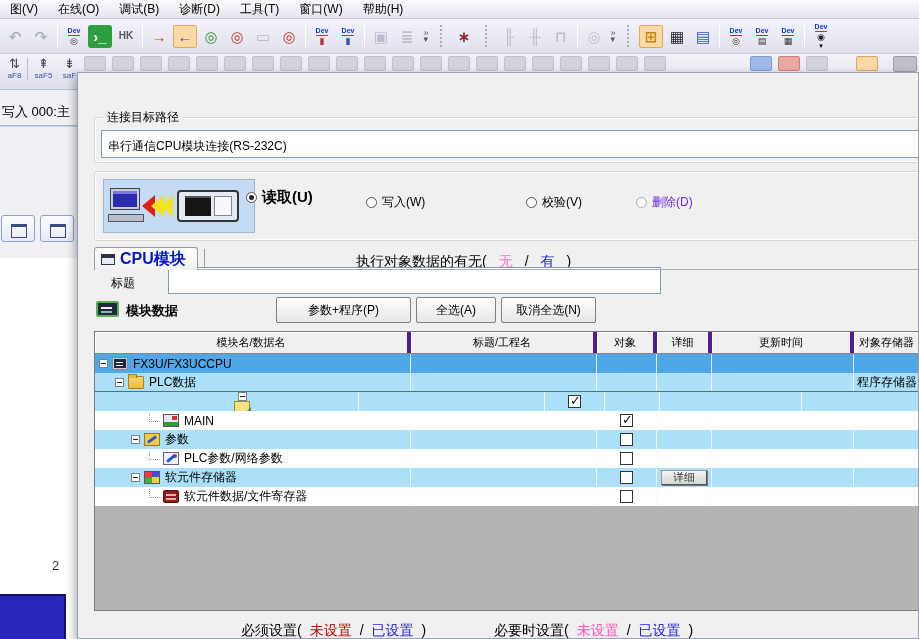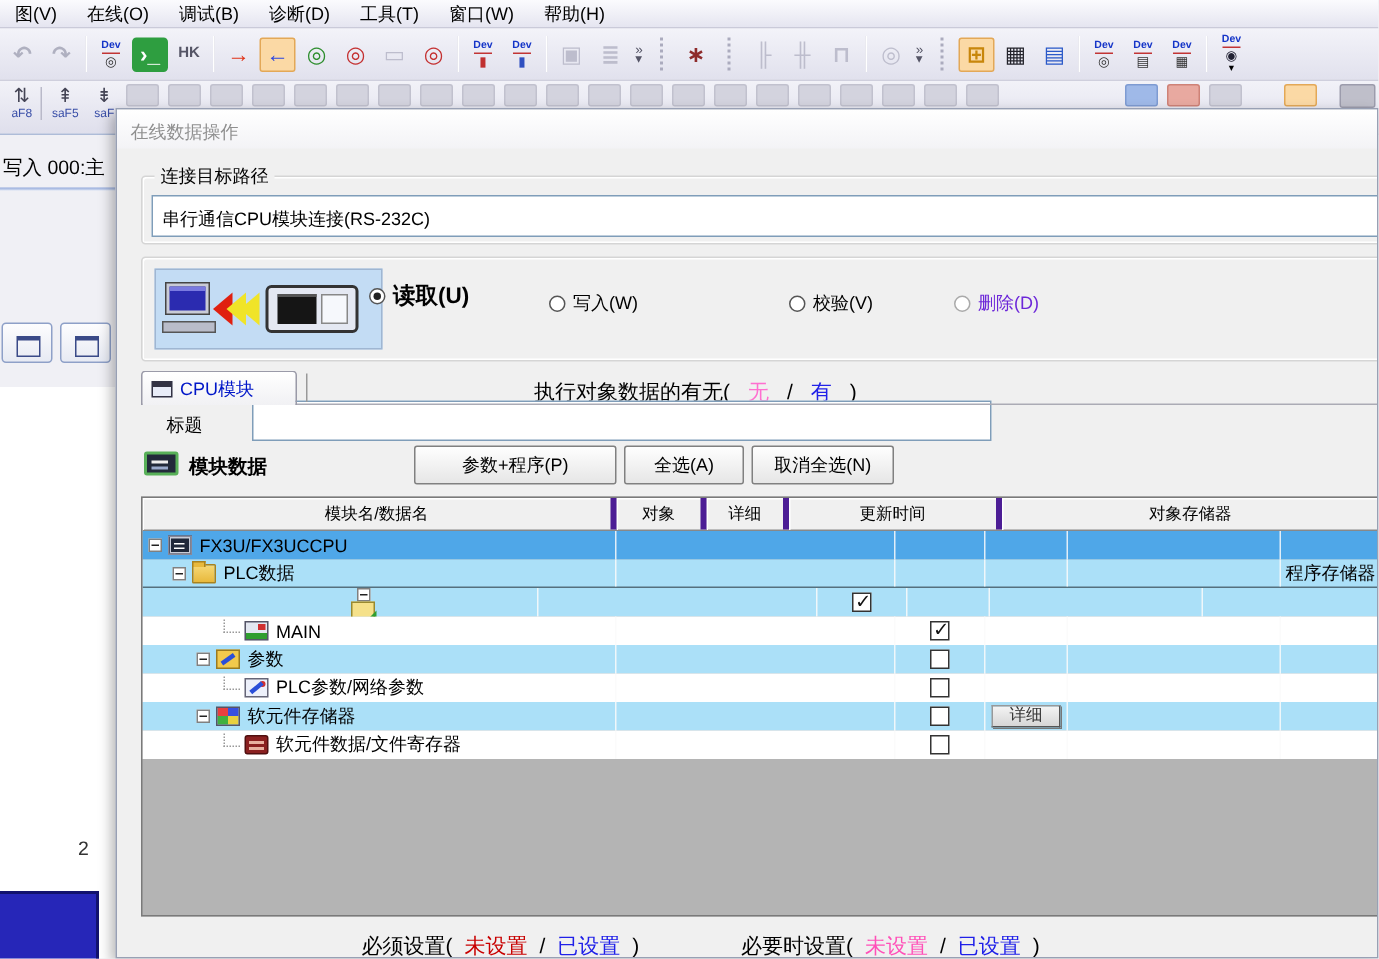--- a/index.html
+++ b/index.html
@@ -57,21 +57,21 @@
 .plc-dark{width:26px;height:20px;background:#151515;margin-left:6px;box-shadow:inset 0 2px 0 #555}
 .plc-lite{width:18px;height:20px;background:#F6F8FC;border:1px solid #888;margin-left:3px}
 .radio{position:absolute;display:flex;align-items:center;font-size:12px;gap:5px;white-space:nowrap}
 .rdot{width:11px;height:11px;border:1px solid #555;border-radius:50%;background:#FFF;position:relative;flex:none}
 .radio.sel .rdot::after{content:"";position:absolute;left:2px;top:2px;width:5px;height:5px;border-radius:50%;background:#222}
 .radio.big{font-size:15px;font-weight:bold}
 .radio.dis{color:#6d28d9}
 .radio.dis .rdot{border-color:#AAA}
 .tab{position:absolute;left:16px;top:174px;width:104px;height:23px;background:linear-gradient(#FFF,#F1F1F4);border:1px solid #9A9AA8;border-bottom:none;border-radius:3px 3px 0 0;display:flex;align-items:center;padding-left:6px;gap:5px;z-index:3}
 .tab-icon{width:14px;height:11px;background:#E8ECF8;border:1px solid #334;border-top:4px solid #334;flex:none}
-.tab-label{color:#0016C8;font-weight:normal;font-size:12px;white-space:nowrap}
+.tab-label{color:#0016C8;font-weight:bold;font-size:16px;white-space:nowrap}
 .tab-sep{position:absolute;left:126px;top:176px;width:1px;height:19px;background:#999;z-index:3}
 .tabline{position:absolute;left:16px;top:196px;right:0;height:1px;background:#ABABB5;z-index:2}
 .exec{position:absolute;left:278px;top:180px;font-size:14px;white-space:nowrap}
 .exec .pink{color:#FF6FD0;margin:0 12px}
 .exec .blue{color:#2121E8;margin:0 12px}
 .lbl-title{position:absolute;left:33px;top:202px;font-size:12px}
 .title-field{position:absolute;left:90px;top:194px;width:493px;height:27px;background:#FFF;border:1px solid #7F9DB9;font-size:12px;padding:6px}
 .md-icon{position:absolute;left:18px;top:228px;width:23px;height:16px;background:#222A3A;border:2px solid #58B058;border-radius:2px}
 .md-icon::after{content:"";position:absolute;left:3px;top:4px;width:11px;height:2px;background:#EEE;box-shadow:0 4px 0 #9AC}
 .md-label{position:absolute;left:48px;top:229px;font-size:13px;font-weight:bold}
@@ -280,21 +280,20 @@
 <div class="hline"></div>
 <div class="win-btn" style="left:1px"></div>
 <div class="win-btn" style="left:40px"></div>
 <div class="ladder-area">
   <div class="grid-num">2</div>
   <div class="cursor-blue"></div>
   <div id="dots"></div>
 </div>
 
 <div class="dialog">
-  <div class="dlg-title">在线数据操作</div>
 
   <div class="groupbox conn-group">
     <span class="legend">连接目标路径</span>
     <div class="conn-field">串行通信CPU模块连接(RS-232C)</div>
   </div>
 
   <div class="groupbox op-group">
     <div class="op-cluster">
       <div class="pc">
           <div class="pc-mon">
@@ -345,20 +344,21 @@
 
   <div class="md-icon"></div>
   <div class="md-label">模块数据</div>
   <div class="btn" style="left:198px;width:135px">参数+程序(P)</div>
   <div class="btn" style="left:338px;width:80px">全选(A)</div>
   <div class="btn" style="left:423px;width:95px">取消全选(N)</div>
 
   <div class="tbl">
     <div class="thead" id="thead">
         <div class="th" style="width: 316px;">模块名/数据名</div>
+        <div class="th" style="width: 186px;">标题/工程名</div>
         <div class="th" style="width: 60px;">对象</div>
         <div class="th" style="width: 55px;">详细</div>
         <div class="th" style="width: 142px;">更新时间</div>
         <div class="th" style="flex: 1 1 0%;">对象存储器</div>
       </div>
     <div id="tbody">
         <div class="trow selected">
           <div class="td" style="width: 316px; padding-left: 4px;">
             <span class="exp"></span>
             <span class="ticon cpu"></span>

